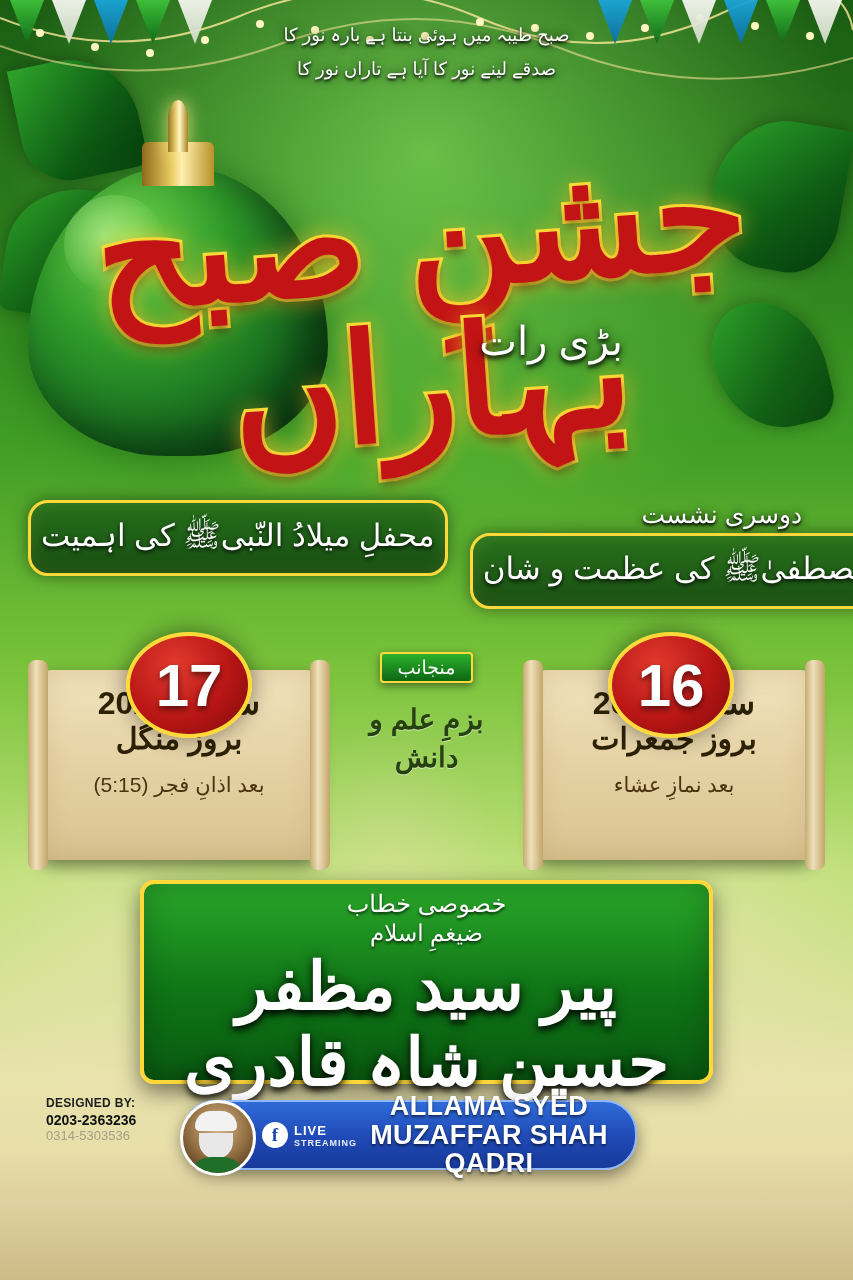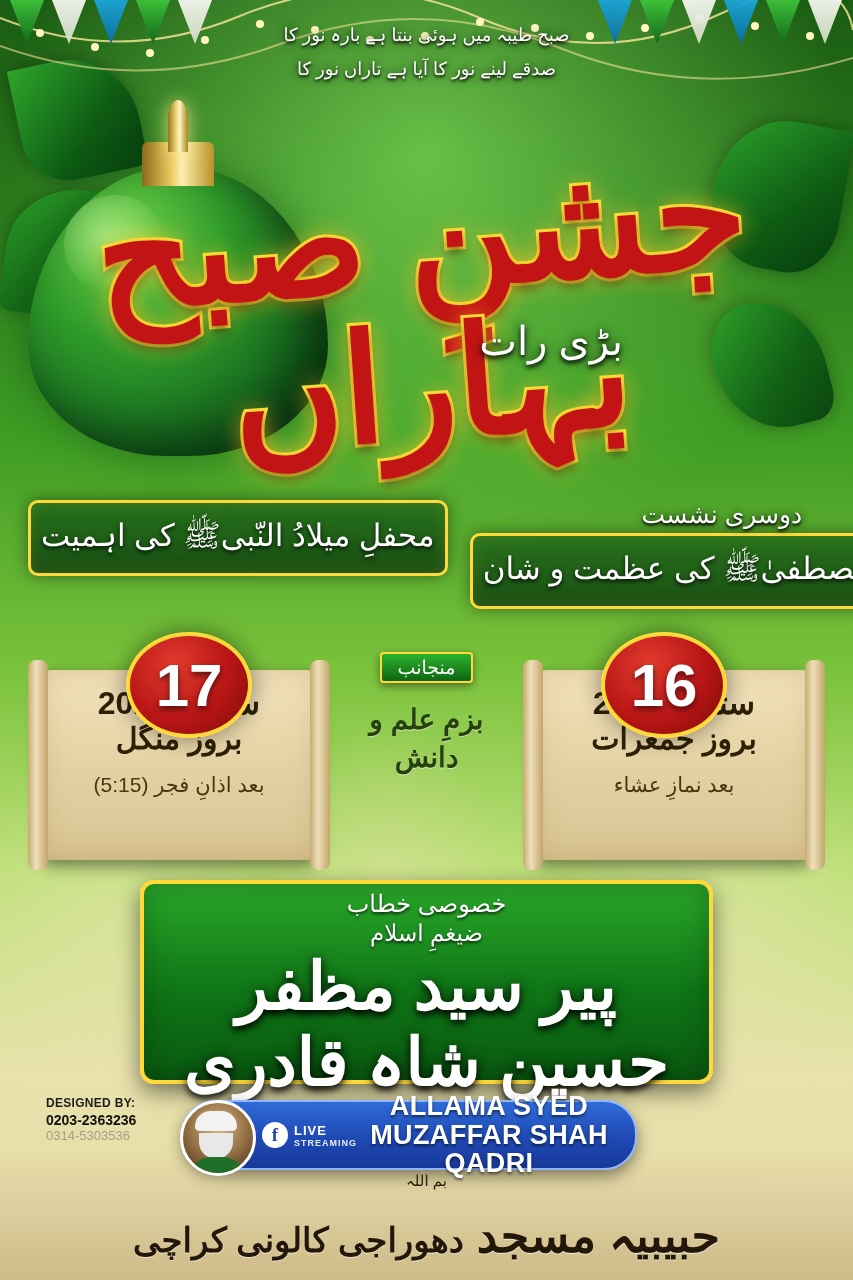--- a/index.html
+++ b/index.html
@@ -195,21 +195,21 @@
   .session-label {
     text-align: center;
     color: #ffffff;
     font-size: 25px;
     direction: rtl;
     text-shadow: 0 0 10px rgba(0,0,0,.85), 0 2px 3px #000;
     margin-bottom: 4px;
   }
   .session-box {
     border: 3px solid #ffd93a;
-    border-radius: 10px;
+    border-radius: 20px;
     background: linear-gradient(180deg, rgba(20,90,20,.72), rgba(8,55,12,.82));
     box-shadow: 0 0 16px rgba(0,0,0,.45), inset 0 0 18px rgba(255,220,90,.12);
     padding: 12px 10px 16px;
     text-align: center;
     direction: rtl;
   }
   .session-text {
     color: #ffffff;
     font-size: 31px;
     line-height: 1.35;
@@ -284,21 +284,21 @@
     box-shadow: 0 0 22px rgba(0,0,0,.45);
     color: #fff;
     font-size: 60px;
     font-weight: bold;
     display: flex;
     align-items: center;
     justify-content: center;
     text-shadow: 0 3px 6px rgba(0,0,0,.6);
   }
   .daynum.left  { left: 108px; }
-  .daynum.right { right: 108px; }
+  .daynum.right { right: 101px; }
 
   .center-badge {
     position: absolute;
     left: 50%;
     transform: translateX(-50%);
     top: 12px;
     width: 180px;
     text-align: center;
     direction: rtl;
   }
@@ -646,21 +646,14 @@
         <div class="live-word">LIVE</div>
         <div class="live-word" style="font-size:9px;opacity:.9">STREAMING</div>
       </div>
     </div>
     <div class="live-names">
       <div>ALLAMA SYED</div>
       <div>MUZAFFAR SHAH QADRI</div>
     </div>
   </div>
 
-  <div class="venue">
-    <div class="venue-logo">بم اللہ</div>
-    <div class="venue-name">
-      <span>حبیبیہ مسجد</span>
-      <span class="venue-addr">دھوراجی کالونی کراچی</span>
-    </div>
-  </div>
 
 </div>
 
 </body></html>

